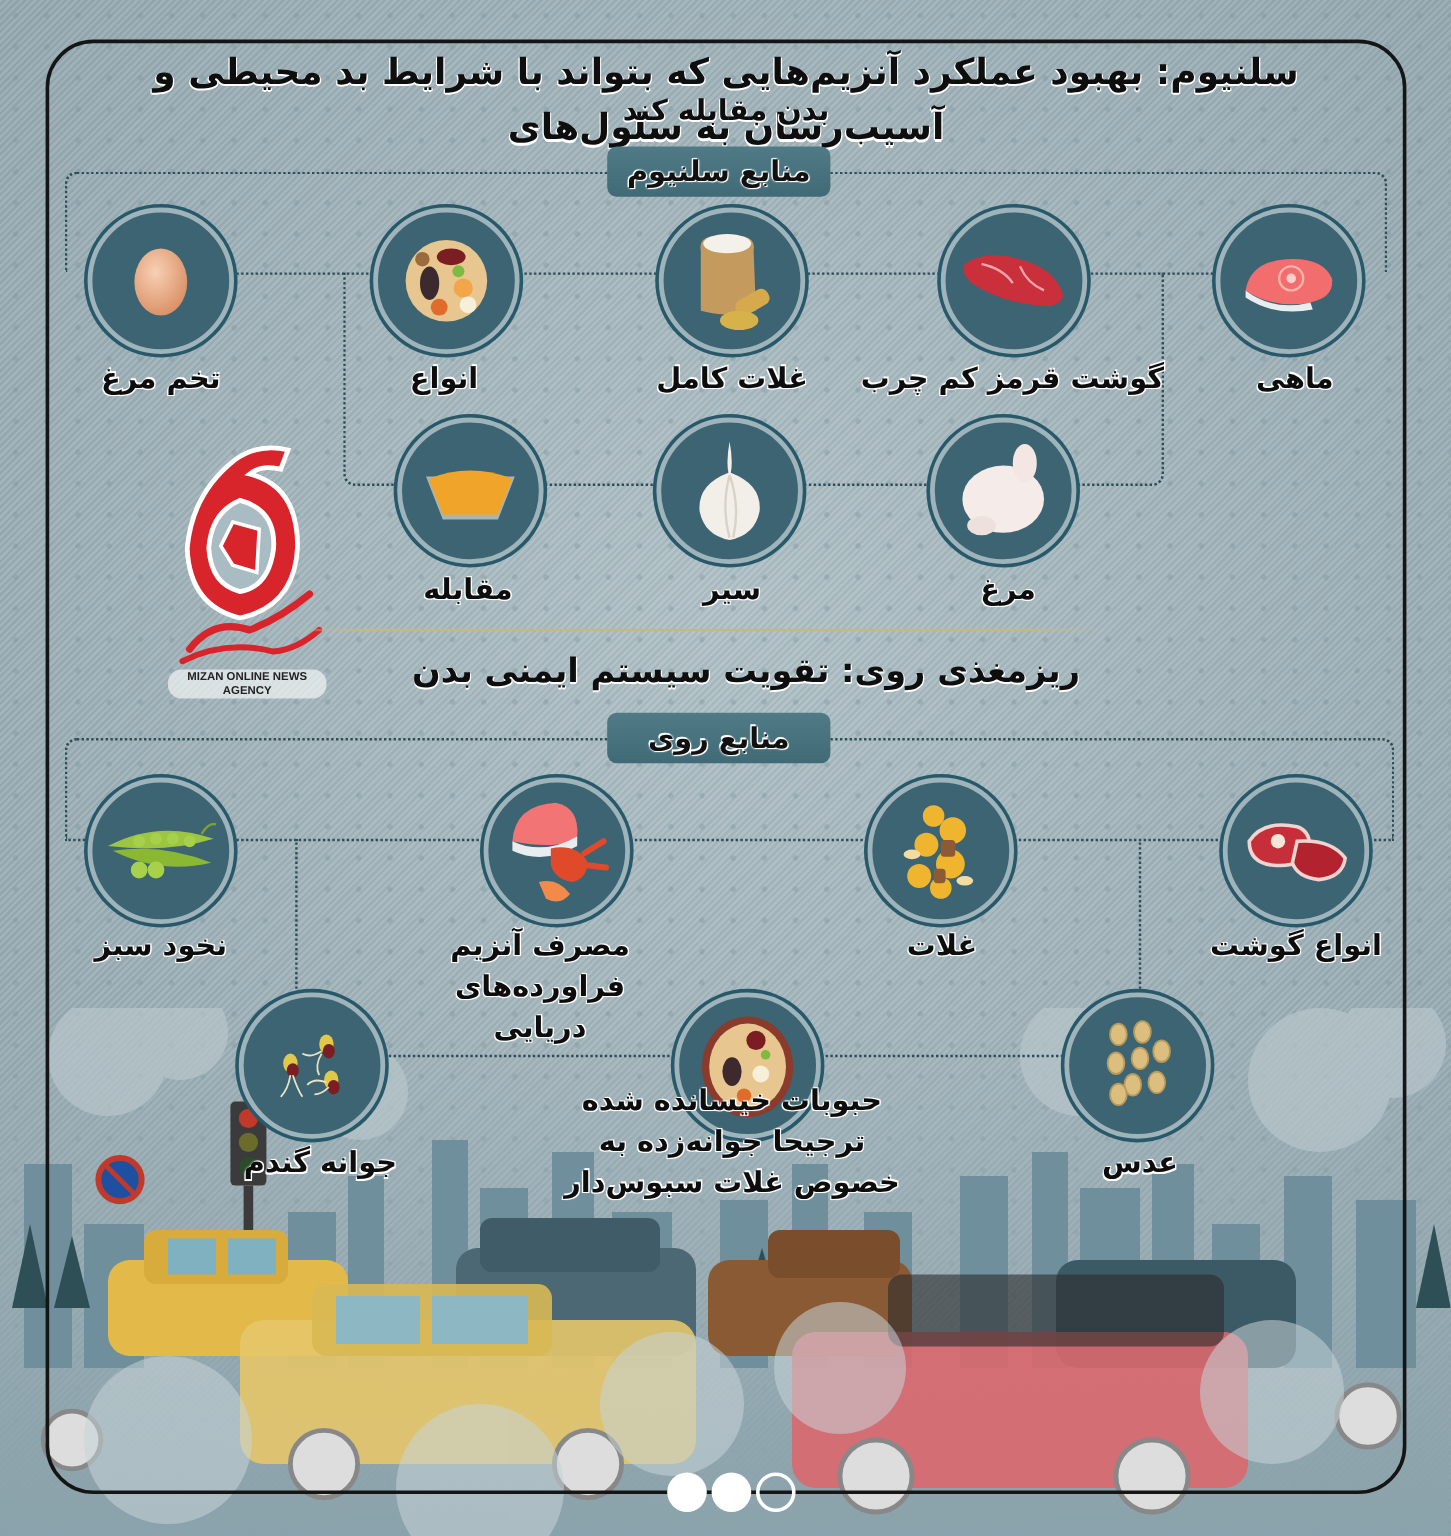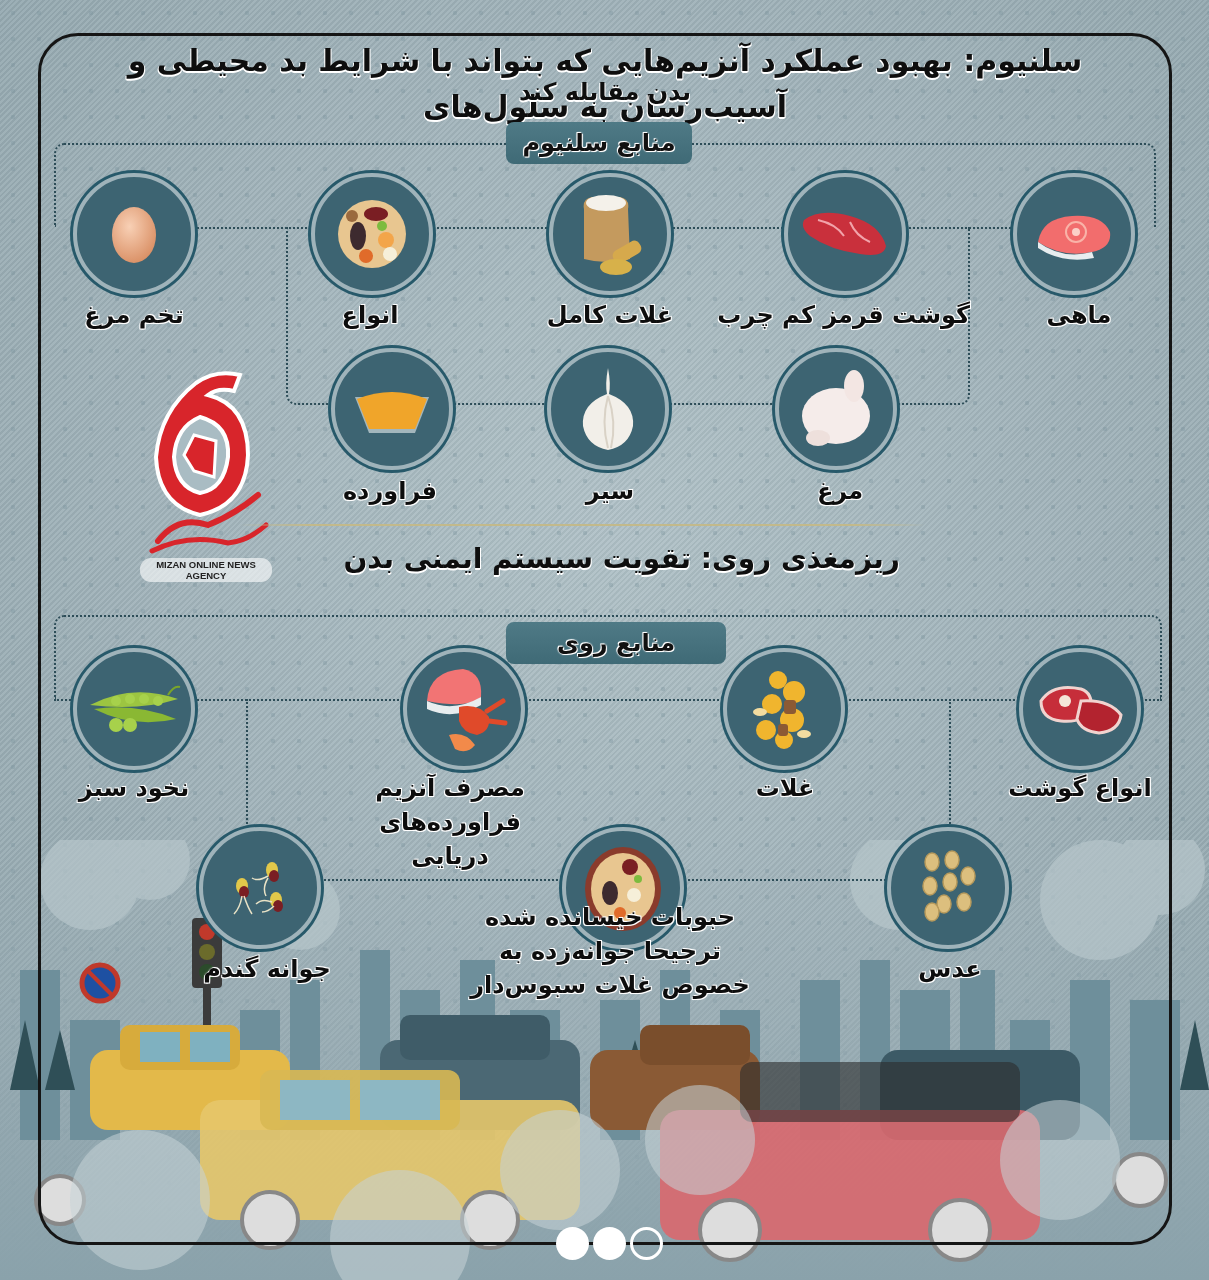--- a/index.html
+++ b/index.html
@@ -265,41 +265,41 @@
   </svg>
 </div>
 <div class="label" style="left:540px; top:474px; width:140px;">سیر</div>
 
 <div class="circle" style="left:331px; top:348px;">
   <svg width="86" height="56" viewBox="0 0 86 56">
     <path d="M6 16 L80 16 L66 52 L20 52Z" fill="#cfd8db" opacity="0.7"></path>
     <path d="M8 18 Q43 4 78 18 L66 48 L20 48Z" fill="#f0a52a"></path>
   </svg>
 </div>
-<div class="label" style="left:320px; top:474px; width:140px;">فراورده</div>
+<div class="label" style="left:320px; top:474px; width:140px;">مقابله</div>
 
 <svg class="logo" viewBox="0 0 140 215">
   <path d="M58 18 Q78 4 102 10 L96 26 Q80 22 70 30 Q110 40 110 90 Q108 140 62 150 Q20 140 18 92 Q22 46 58 18Z" fill="#d8252b" stroke="#fff" stroke-width="4"></path>
   <path d="M62 52 Q92 60 90 92 Q86 124 62 128 Q38 122 36 92 Q38 62 62 52Z" fill="#a9bcc3" stroke="#fff" stroke-width="4"></path>
   <path d="M56 70 L78 76 L76 112 L56 106 L46 90Z" fill="#d8252b" stroke="#fff" stroke-width="3"></path>
   <path d="M20 176 Q40 150 70 160 Q96 150 120 130" stroke="#d8252b" stroke-width="6" fill="none" stroke-linecap="round"></path>
   <path d="M14 186 Q50 168 90 178 Q110 176 128 160" stroke="#d8252b" stroke-width="5" fill="none" stroke-linecap="round"></path>
 </svg>
 <div class="logo-text">MIZAN ONLINE NEWS AGENCY</div>
 
 <div class="sep-line"></div>
 
 <div class="section2-title">ریزمغذی روی: تقویت سیستم ایمنی بدن</div>
 
 <div class="dotted" style="left:54px; top:615px; width:1108px; height:84px; border-bottom:none; border-radius:10px 10px 0 0;"></div>
 <div class="dotted" style="left:54px; top:699px; width:1108px; height:0; border-top:2px dotted #2d4d58; border-left:none; border-right:none; border-bottom:none;"></div>
 <div class="dotted" style="left:246px; top:699px; width:705px; height:180px; border-top:none; border-bottom:none;"></div>
 <div class="dotted" style="left:320px; top:879px; width:570px; height:0; border-top:2px dotted #2d4d58; border-left:none; border-right:none; border-bottom:none;"></div>
 
-<div class="section-badge" style="left:506px; top:594px; width:220px;margin-top:28px;">منابع روی</div>
+<div class="section-badge" style="left:506px; top:594px; width:186px;">منابع روی</div>
 
 <div class="circle" style="left:1019px; top:648px;">
   <svg width="90" height="60" viewBox="0 0 90 60">
     <path d="M6 22 Q18 4 46 10 Q58 14 56 30 Q50 44 26 42 Q6 40 6 22Z" fill="#c62e3a" stroke="#f1d3cf" stroke-width="3"></path>
     <circle cx="30" cy="22" r="6" fill="#f4e6d8"></circle>
     <path d="M46 22 Q74 20 86 36 Q84 52 64 54 Q46 52 42 40Z" fill="#b3232f" stroke="#f1d3cf" stroke-width="3"></path>
   </svg>
 </div>
 <div class="label" style="left:1000px; top:771px; width:160px;">انواع گوشت</div>
 

